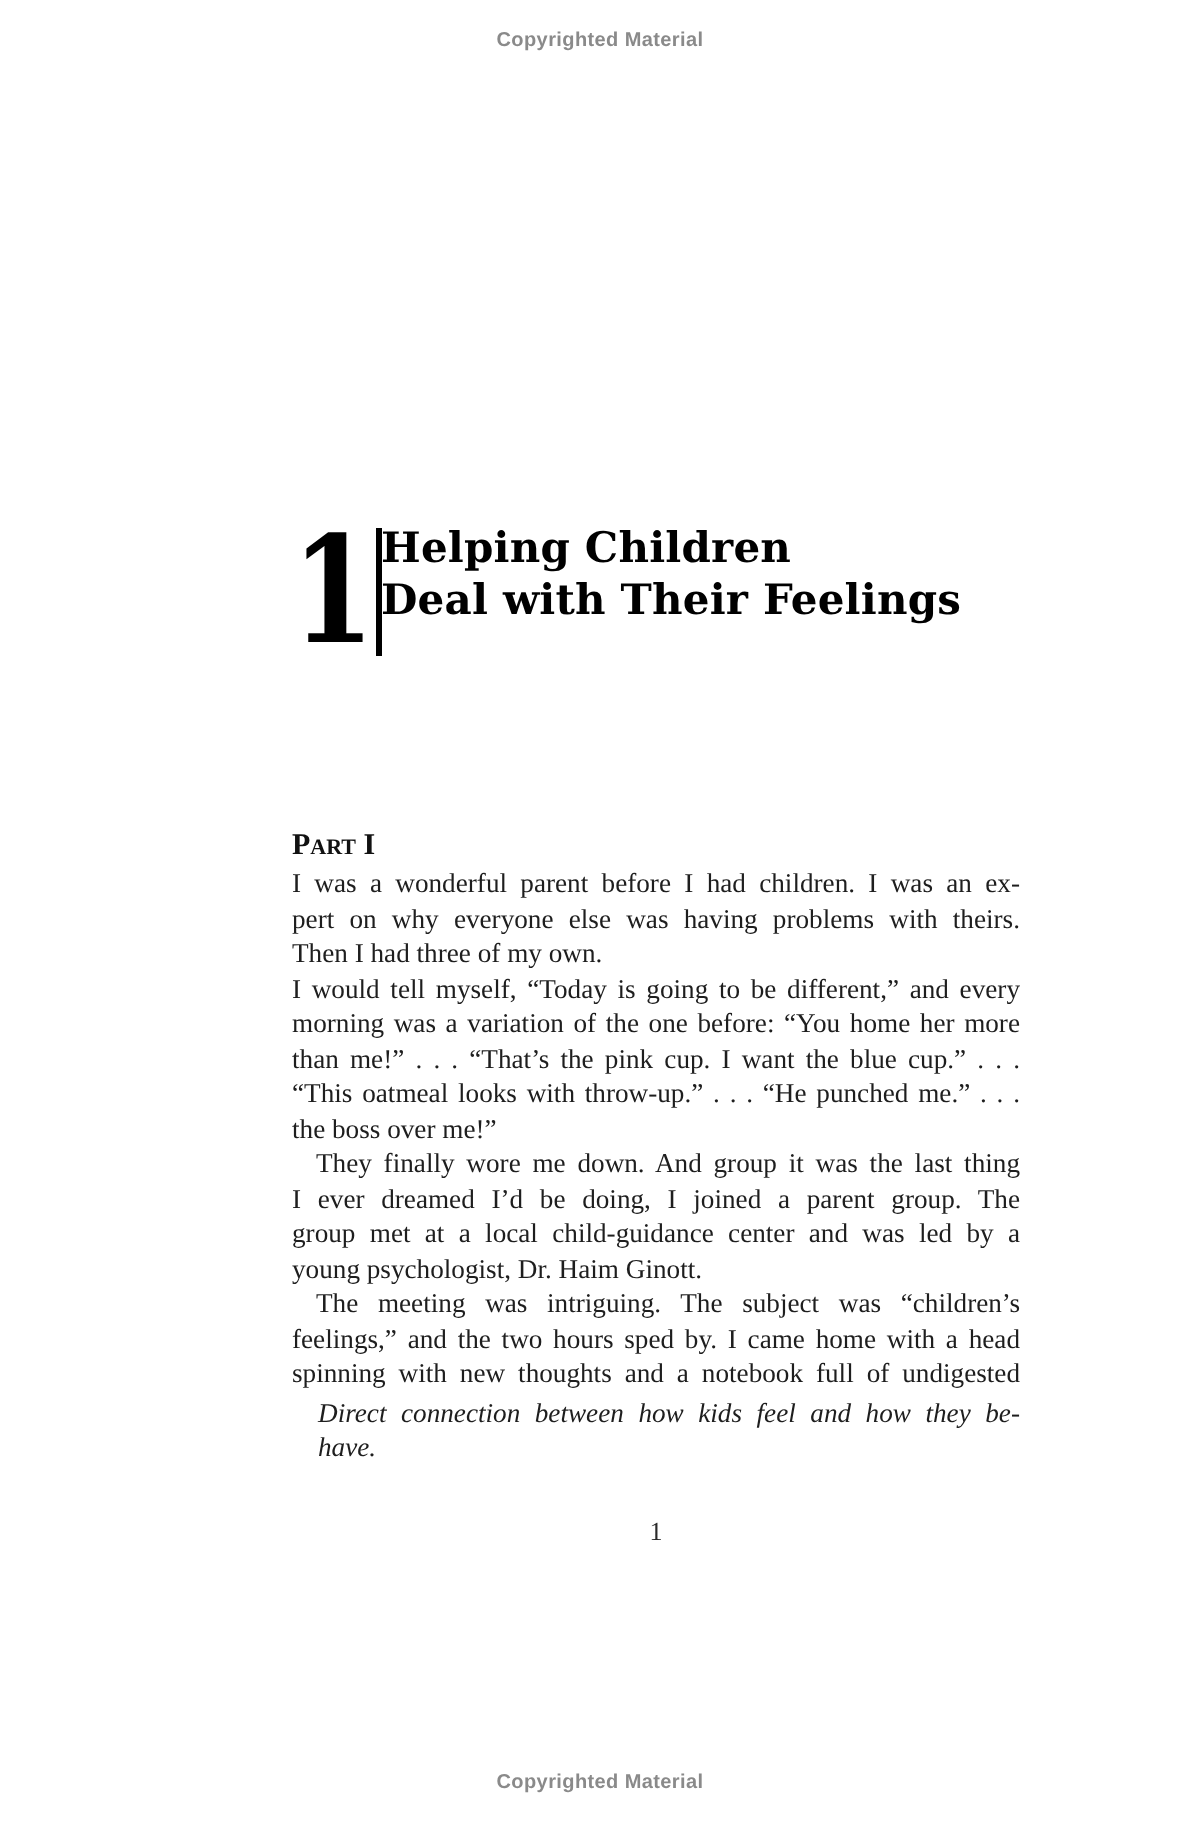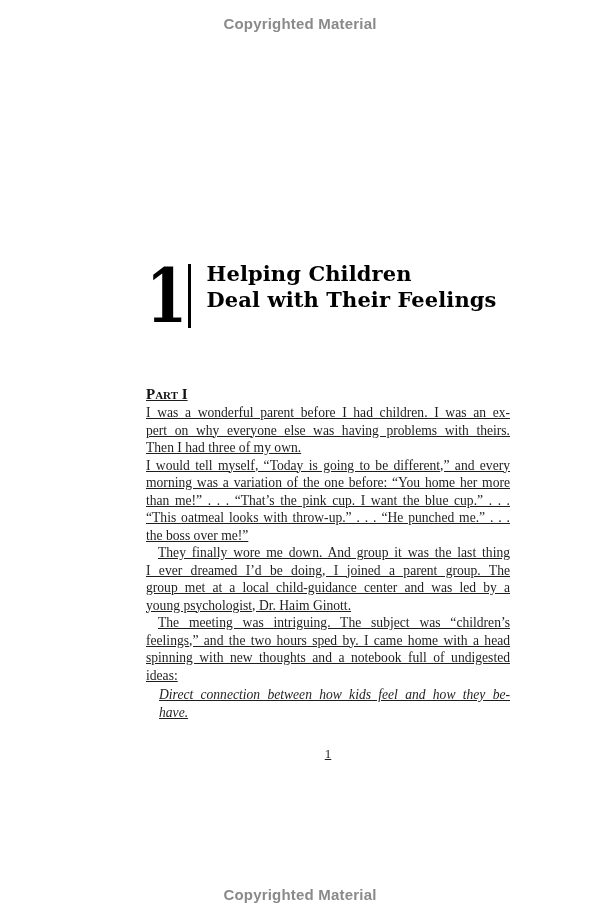--- a/index.html
+++ b/index.html
@@ -11,21 +11,21 @@
     overflow: hidden;
     font-family: "Liberation Serif", "DejaVu Serif", serif;
   }
   .watermark {
     position: absolute;
     left: 0;
     width: 100%;
     text-align: center;
     color: #8a8a8a;
     font-family: "Liberation Sans", sans-serif;
-    font-size: 15px;
+    font-size: 10px;
     font-weight: 600;
     letter-spacing: 0.2px;
   }
   .watermark.top { top: 15px; }
   .watermark.bottom { top: 886px; }
 
   .chapter {
     position: absolute;
     left: 146px;
     top: 264px;
@@ -42,39 +42,38 @@
     transform: scaleX(0.8);
     transform-origin: left bottom;
   }
   .chapter-bar {
     width: 2.5px;
     height: 64px;
     background: #000;
     margin-left: 4px;
   }
   .chapter-title {
-    margin-left: 16px;
+    margin-left: 0;
     margin-top: -3px;
     font-family: "DejaVu Serif", serif;
     font-weight: bold;
     font-size: 21px;
     line-height: 26px;
     letter-spacing: 0.1px;
     white-space: nowrap;
   }
 
   .text-block {
     position: absolute;
     left: 146px;
-    top: 385px;
+    top: 414px;
     width: 364px;
     font-size: 13.6px;
     line-height: 17.5px;
     color: #1e1e1e;
-    text-decoration: underline;
   }
   .part-label {
     font-weight: bold;
     font-variant: small-caps;
     font-size: 15px;
     line-height: 19px;
     color: #111;
   }
   .bline { text-align: justify; text-align-last: justify; }
   .bline.plast { text-align-last: left; }
@@ -120,21 +119,20 @@
         <div class="bline">than me!” . . . “That’s the pink cup. I want the blue cup.” . . .</div>
         <div class="bline">“This oatmeal looks with throw-up.” . . . “He punched me.” . . .</div>
         <div class="bline plast">the boss over me!”</div>
         <div class="bline indent">They finally wore me down. And group it was the last thing</div>
         <div class="bline">I ever dreamed I’d be doing, I joined a parent group. The</div>
         <div class="bline">group met at a local child-guidance center and was led by a</div>
         <div class="bline plast">young psychologist, Dr. Haim Ginott.</div>
         <div class="bline indent">The meeting was intriguing. The subject was “children’s</div>
         <div class="bline">feelings,” and the two hours sped by. I came home with a head</div>
         <div class="bline">spinning with new thoughts and a notebook full of undigested</div>
-        <div class="bline plast">ideas:</div>
       </div>
     <div class="quote" id="quote">
         <div class="bline">Direct connection between how kids feel and how they be-</div>
         <div class="bline plast">have.</div>
       </div>
     <div class="page-number">1</div>
   </div>
 
   <div class="watermark bottom">Copyrighted Material</div>
 

